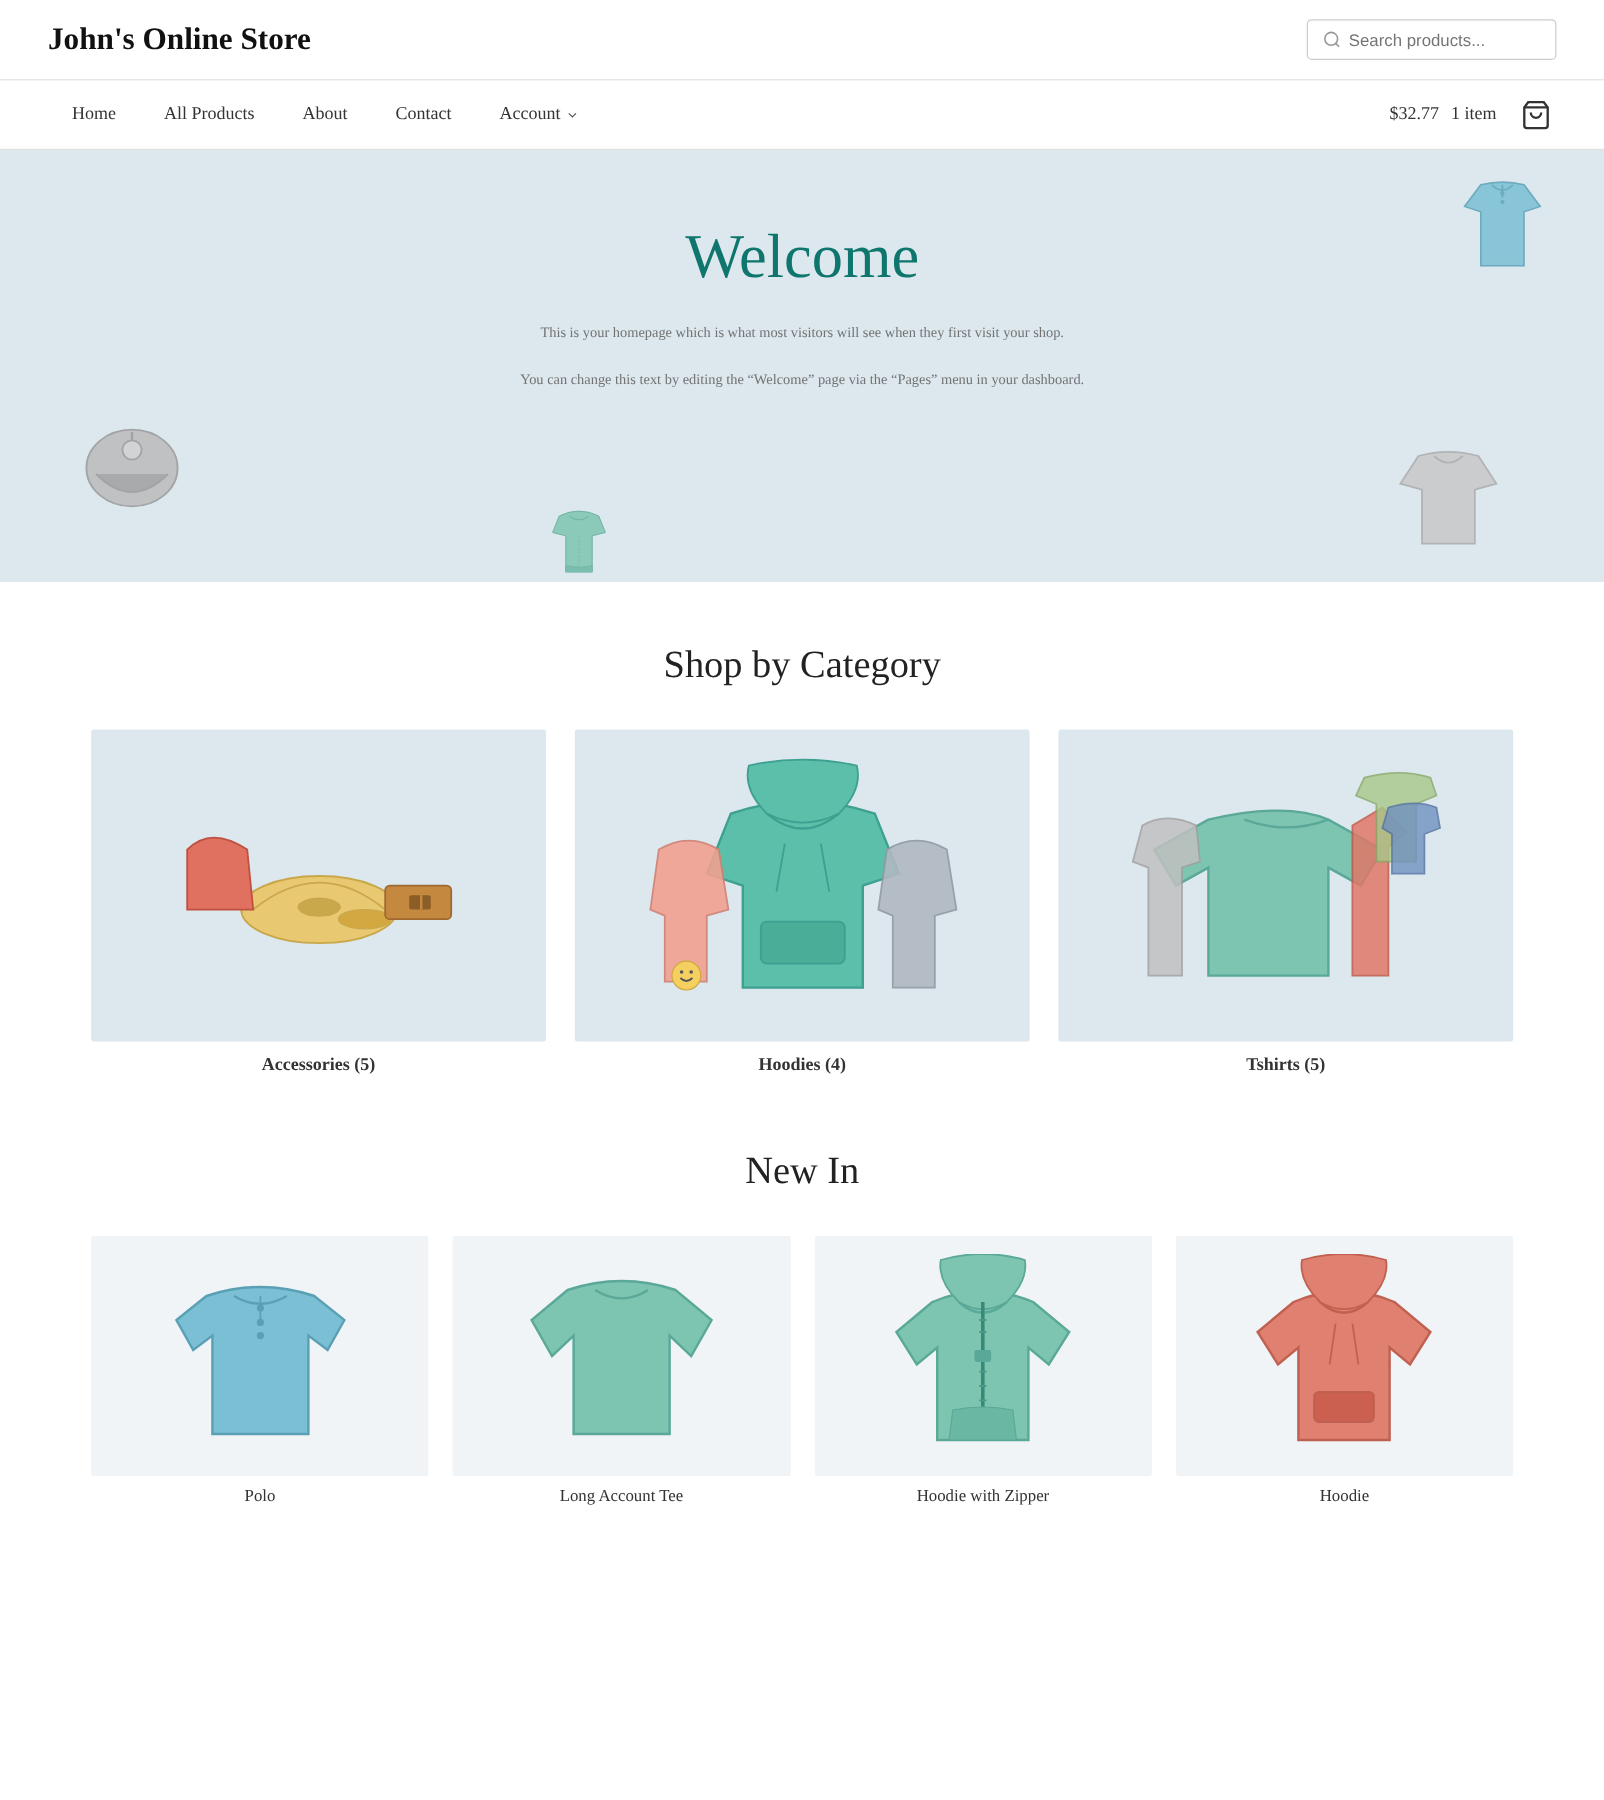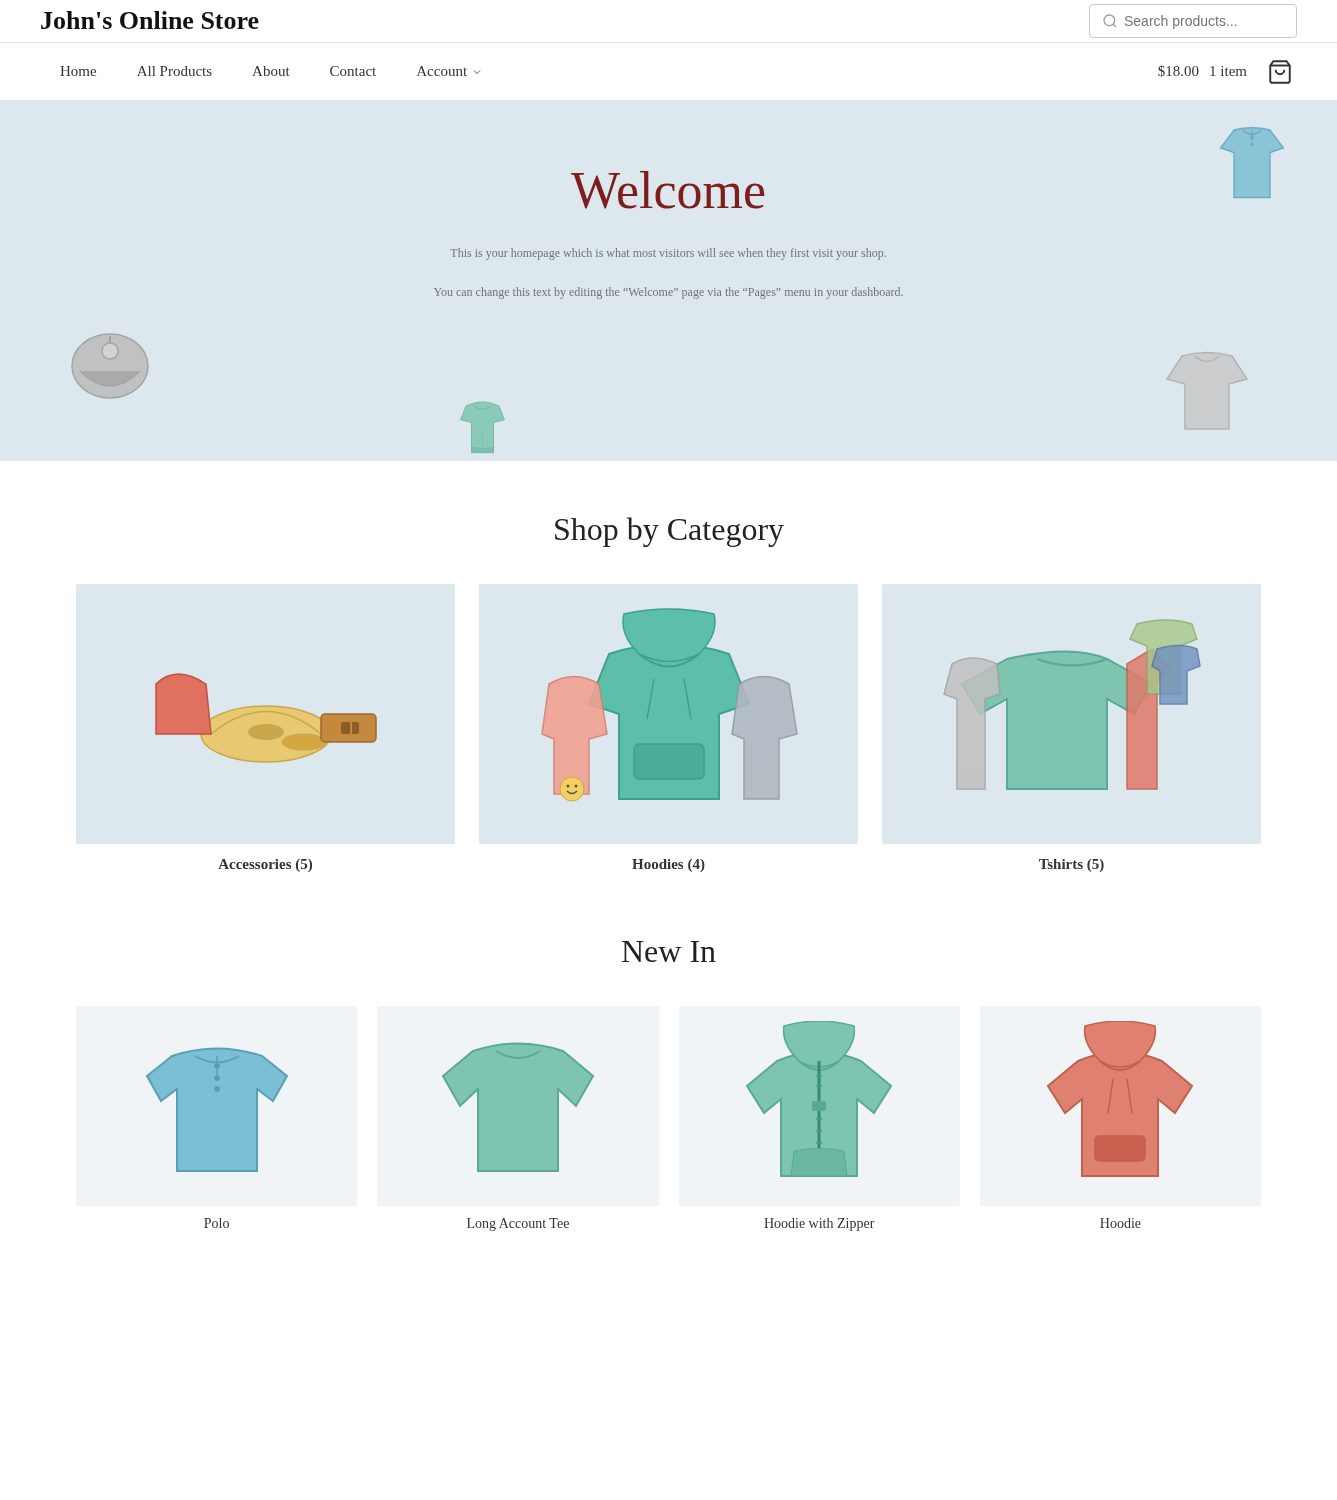--- a/index.html
+++ b/index.html
@@ -3,21 +3,21 @@
   <meta charset="utf-8">
   <style>
     * { box-sizing: border-box; margin: 0; padding: 0; }
     body { font-family: Georgia, 'Times New Roman', serif; color: #333; background: #fff; }
 
     
     .header {
       display: flex;
       align-items: center;
       justify-content: space-between;
-      padding: 4px 40px;
+      padding: 16px 40px;
       border-bottom: 1px solid #e0e0e0;
     }
     .site-title {
       font-size: 26px;
       font-weight: bold;
       color: #111;
       text-decoration: none;
     }
     .search-bar {
       display: flex;
@@ -90,21 +90,21 @@
       background: #dce8ee;
       text-align: center;
       padding: 60px 20px 80px;
       position: relative;
       overflow: hidden;
       min-height: 360px;
     }
     .hero h1 {
       font-size: 52px;
       font-weight: 300;
-      color: #7f1d1d;
+      color: #0f766e;
       margin-bottom: 24px;
       font-family: Liberation Serif, serif;
     }
     .hero p {
       font-size: 12px;
       color: #737373;
       max-width: 560px;
       margin: 0 auto 20px;
       line-height: 1.6;
     }
@@ -209,21 +209,21 @@
     <a class="nav-item">Contact</a>
     <a class="nav-item">
       <span>Account</span>
       <svg width="12" height="12" viewBox="0 0 24 24" fill="none" stroke="#555" stroke-width="2">
           <polyline points="6 9 12 15 18 9"></polyline>
         </svg>
     </a>
   </div>
   <div class="nav-right">
     <div class="cart-info">
-      <span class="cart-amount">$18.00</span>
+      <span class="cart-amount">$32.77</span>
       <span>1 item</span>
     </div>
     <div class="cart-icon-wrap">
       <svg width="26" height="26" viewBox="0 0 24 24" fill="none" stroke="#333" stroke-width="1.8">
         <path d="M6 2L3 6v14a2 2 0 002 2h14a2 2 0 002-2V6l-3-4z"></path>
         <line x1="3" y1="6" x2="21" y2="6"></line>
         <path d="M16 10a4 4 0 01-8 0"></path>
       </svg>
     </div>
   </div>

